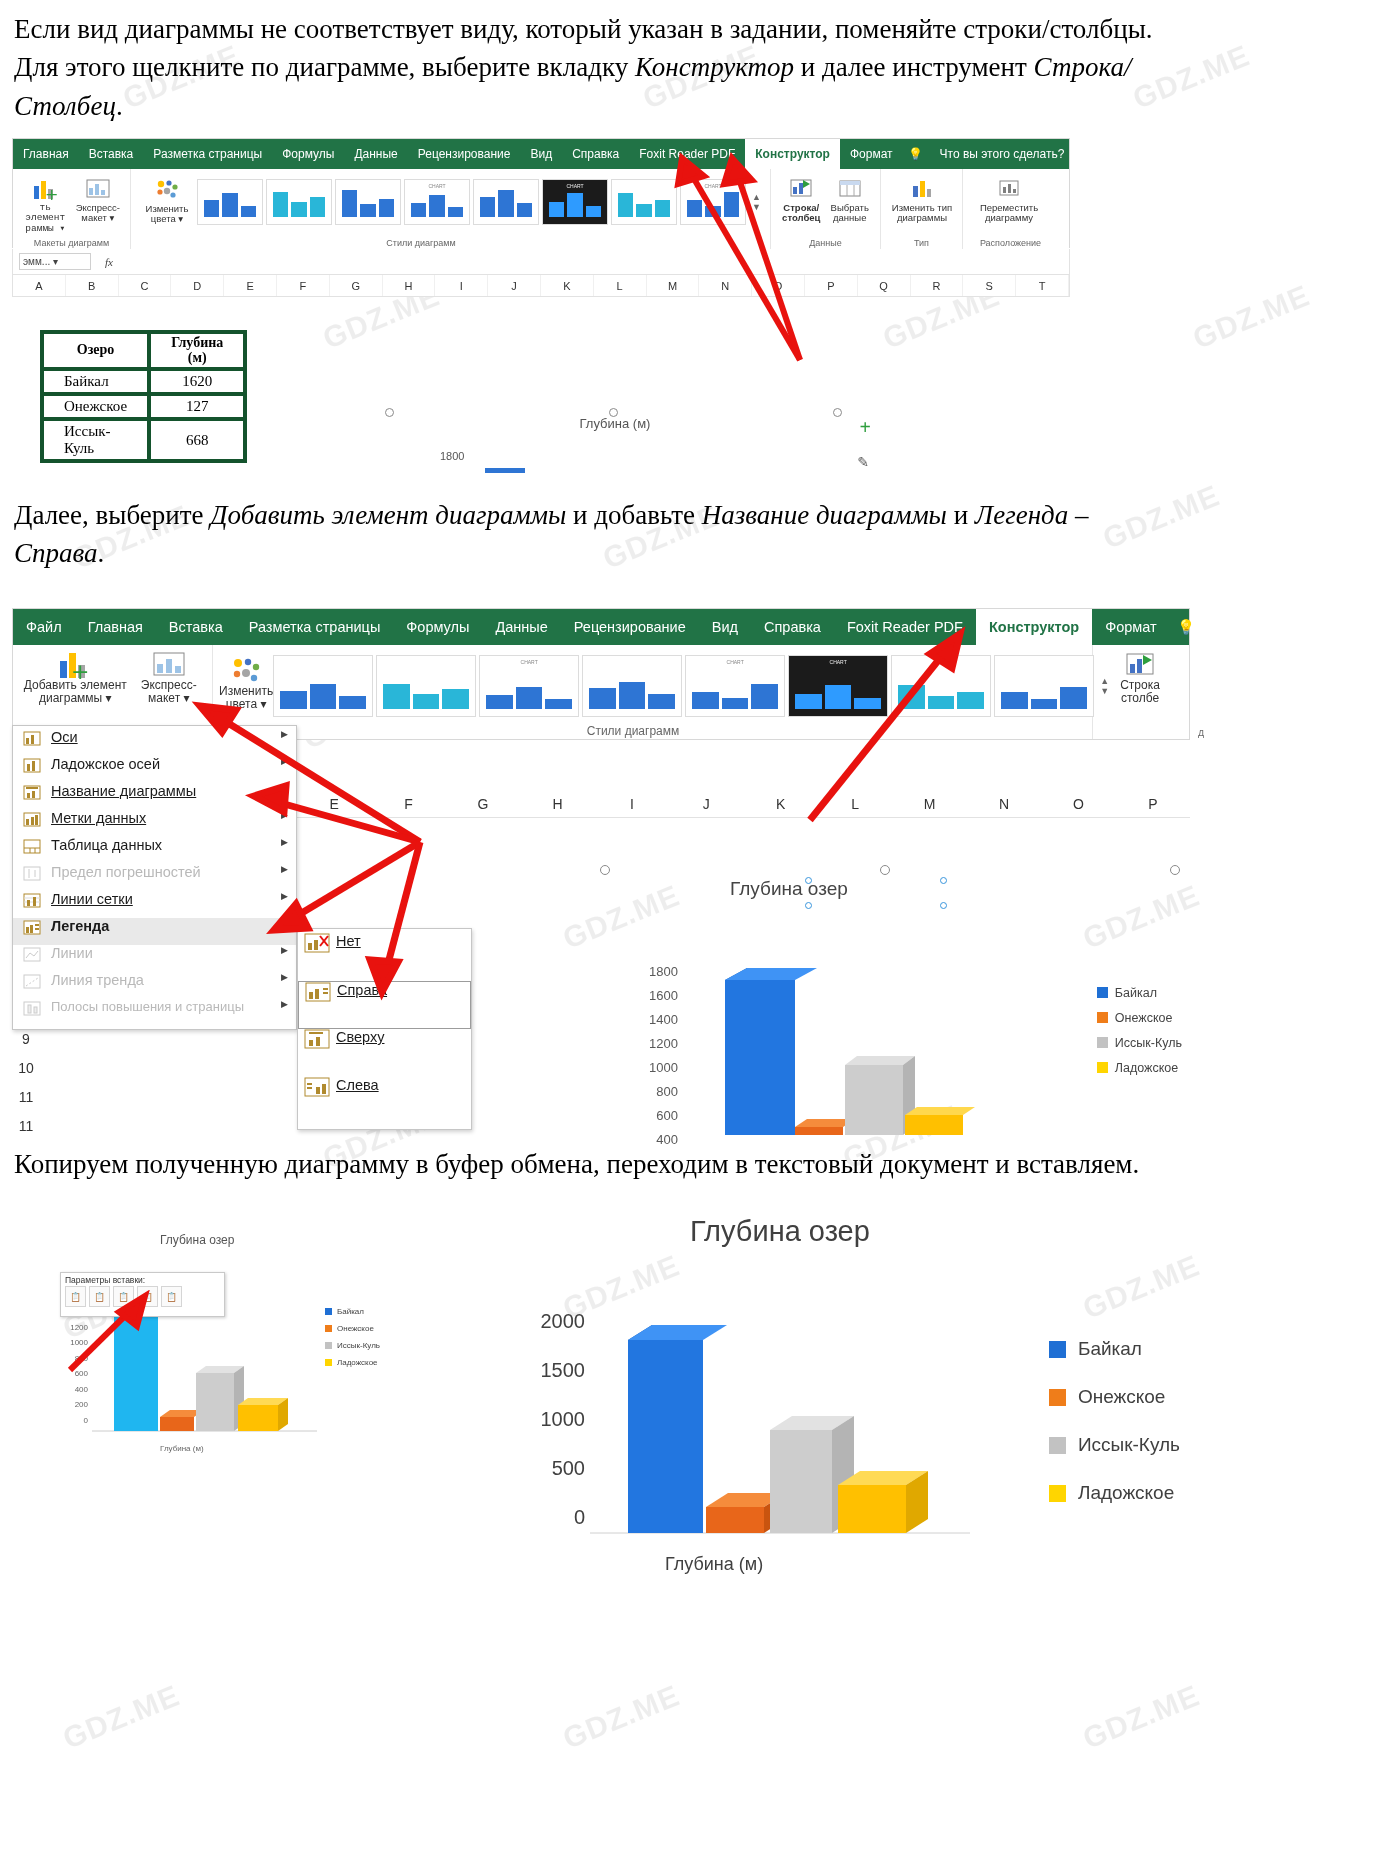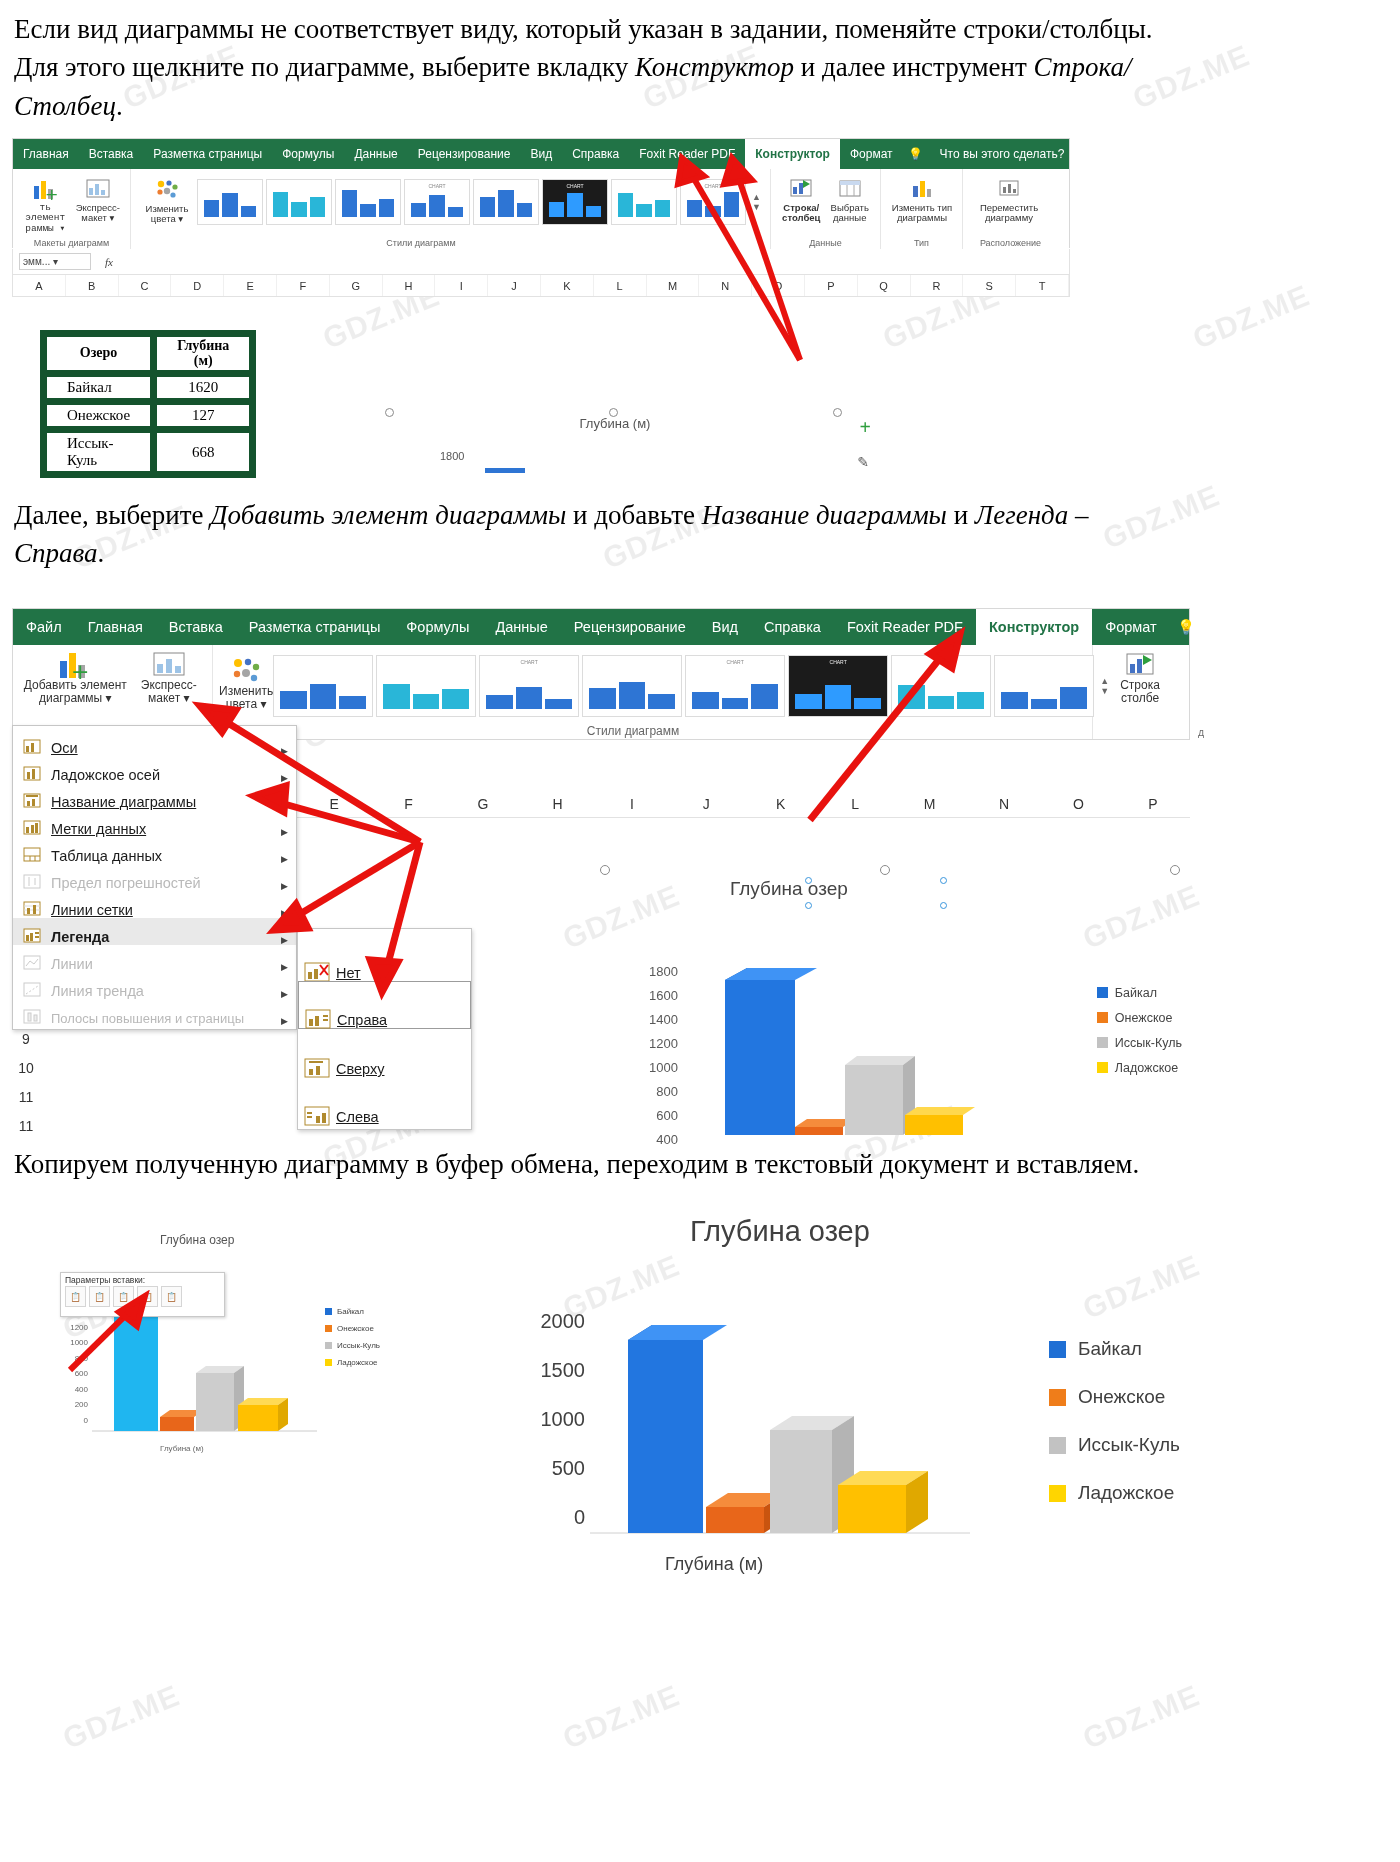--- a/index.html
+++ b/index.html
@@ -72,21 +72,21 @@
     border:1px solid #e2e2e2; border-top:none; background:#fff; display:flex;
     font-family:"Liberation Sans", sans-serif; font-size:11px; color:#333;
   }
   .colhdr1 div { flex:1; text-align:center; border-right:1px solid #f0f0f0; line-height:22px; }
 
   
   .laketable {
     position:absolute; left:40px; top:330px; width:125px;
     border-collapse:collapse; font-family:"Liberation Serif", serif; font-size:15px;
   }
-  .laketable td, .laketable th { border:7px solid #14532d; padding:2px 20px; vertical-align:middle;margin-top:31px; }
+  .laketable td, .laketable th { border:4px solid #14532d; padding:2px 20px; vertical-align:middle;margin-top:31px; }
   .laketable th { font-weight:bold; font-size:14px; line-height:1.05; }
   .laketable td.num { text-align:center; }
 
   
   .chart1 {
     position:absolute; left:385px; top:398px; width:460px; height:95px;
   }
   .chart1 .hndl { position:absolute; width:9px; height:9px; border:1px solid #8a8a8a; border-radius:50%; background:#fff; }
   .chart1 .title {
     position:absolute; top:18px; left:0; width:100%; text-align:center;
@@ -106,21 +106,21 @@
   .rb2-body .rb-group { height:94px; }
   .gal2 .gal-item { width:100px; height:62px; }
 
   
   .menu {
     position:absolute; left:12px; top:725px; width:285px; background:#fff;
     border:1px solid #c6c6c6; box-shadow:1px 2px 4px rgba(0,0,0,0.18);
     font-family:"Liberation Sans", sans-serif; font-size:14.5px; color:#1b1b1b;
     padding:3px 0;
   }
-  .menu-item { height:27px; display:flex; align-items:flex-end; padding:0 6px; position:relative; }
+  .menu-item { height:27px; display:flex; align-items:flex-start; padding:0 6px; position:relative; }
   .menu-item .mico { width:26px; height:19px; margin-right:6px; display:flex; align-items:center; justify-content:center; }
   .menu-item .arr { position:absolute; right:8px; color:#444; font-size:9px; }
   .menu-item.disabled { color:#b9b9b9; }
   .menu-item.hl { background:#e9e9e9; }
   .menu-item .u { text-decoration:underline; }
 
   
   .submenu {
     position:absolute; left:297px; top:928px; width:175px; background:#fff;
     border:1px solid #c6c6c6; box-shadow:1px 2px 4px rgba(0,0,0,0.18);

